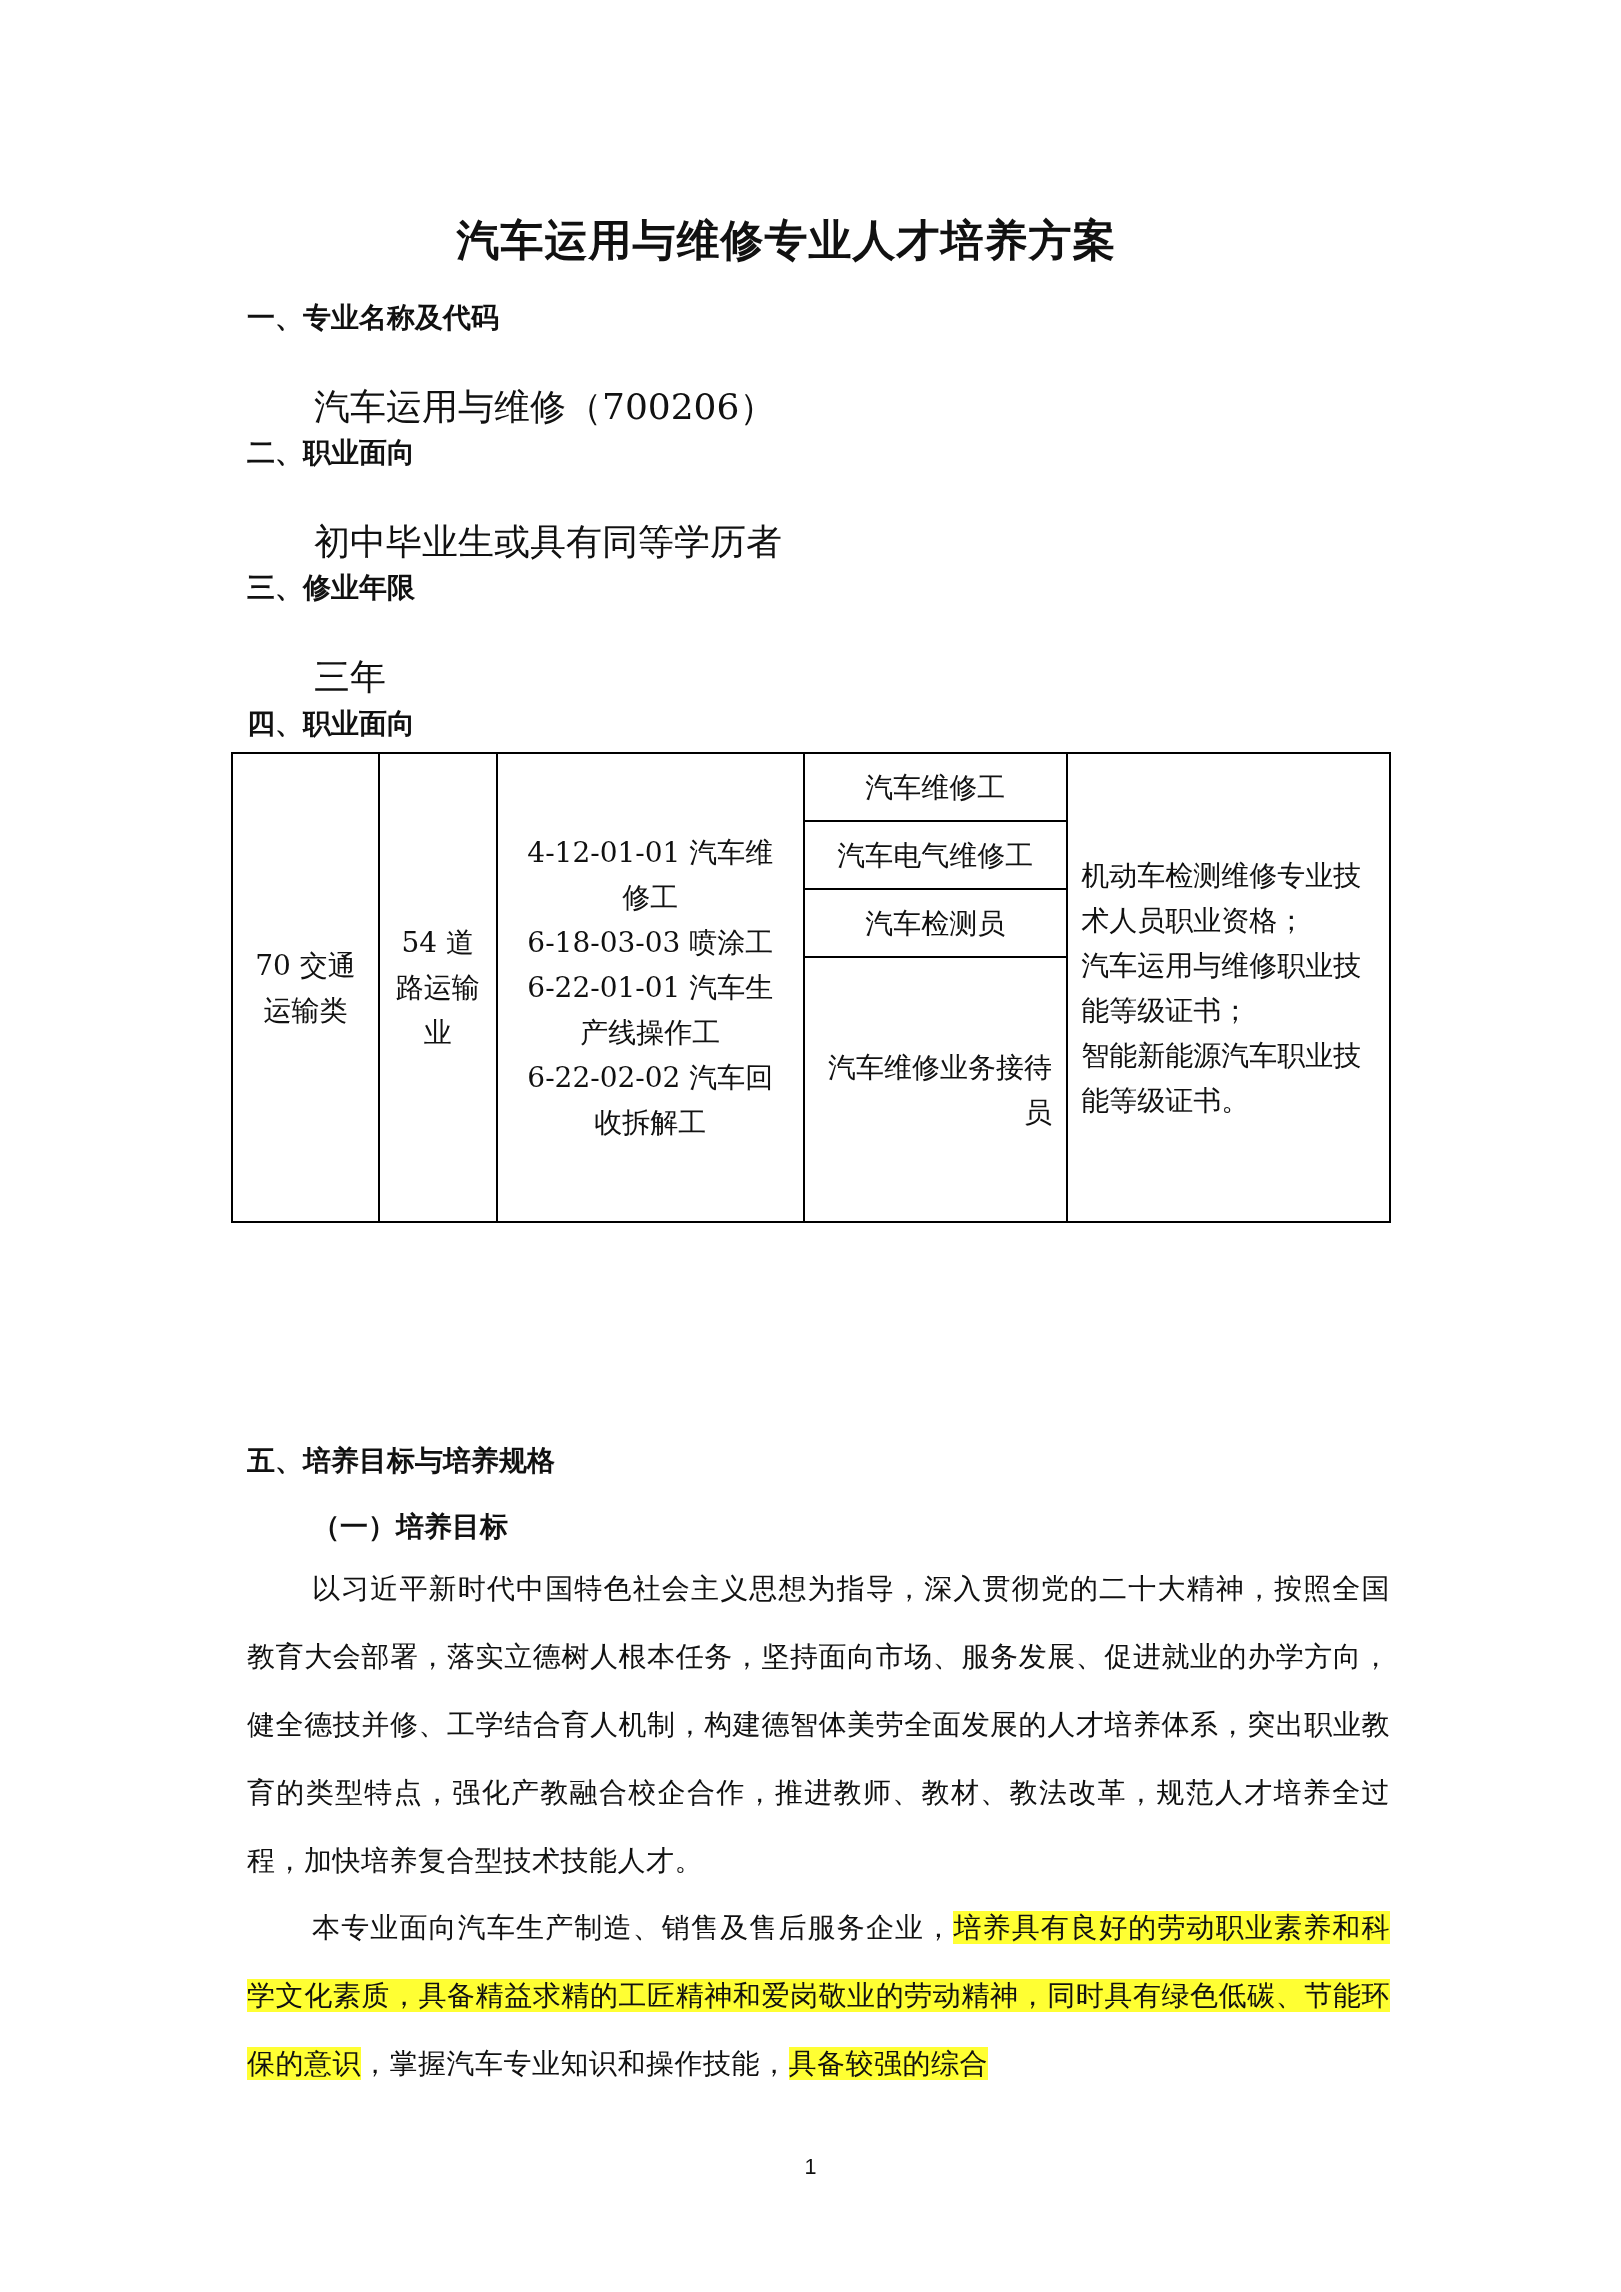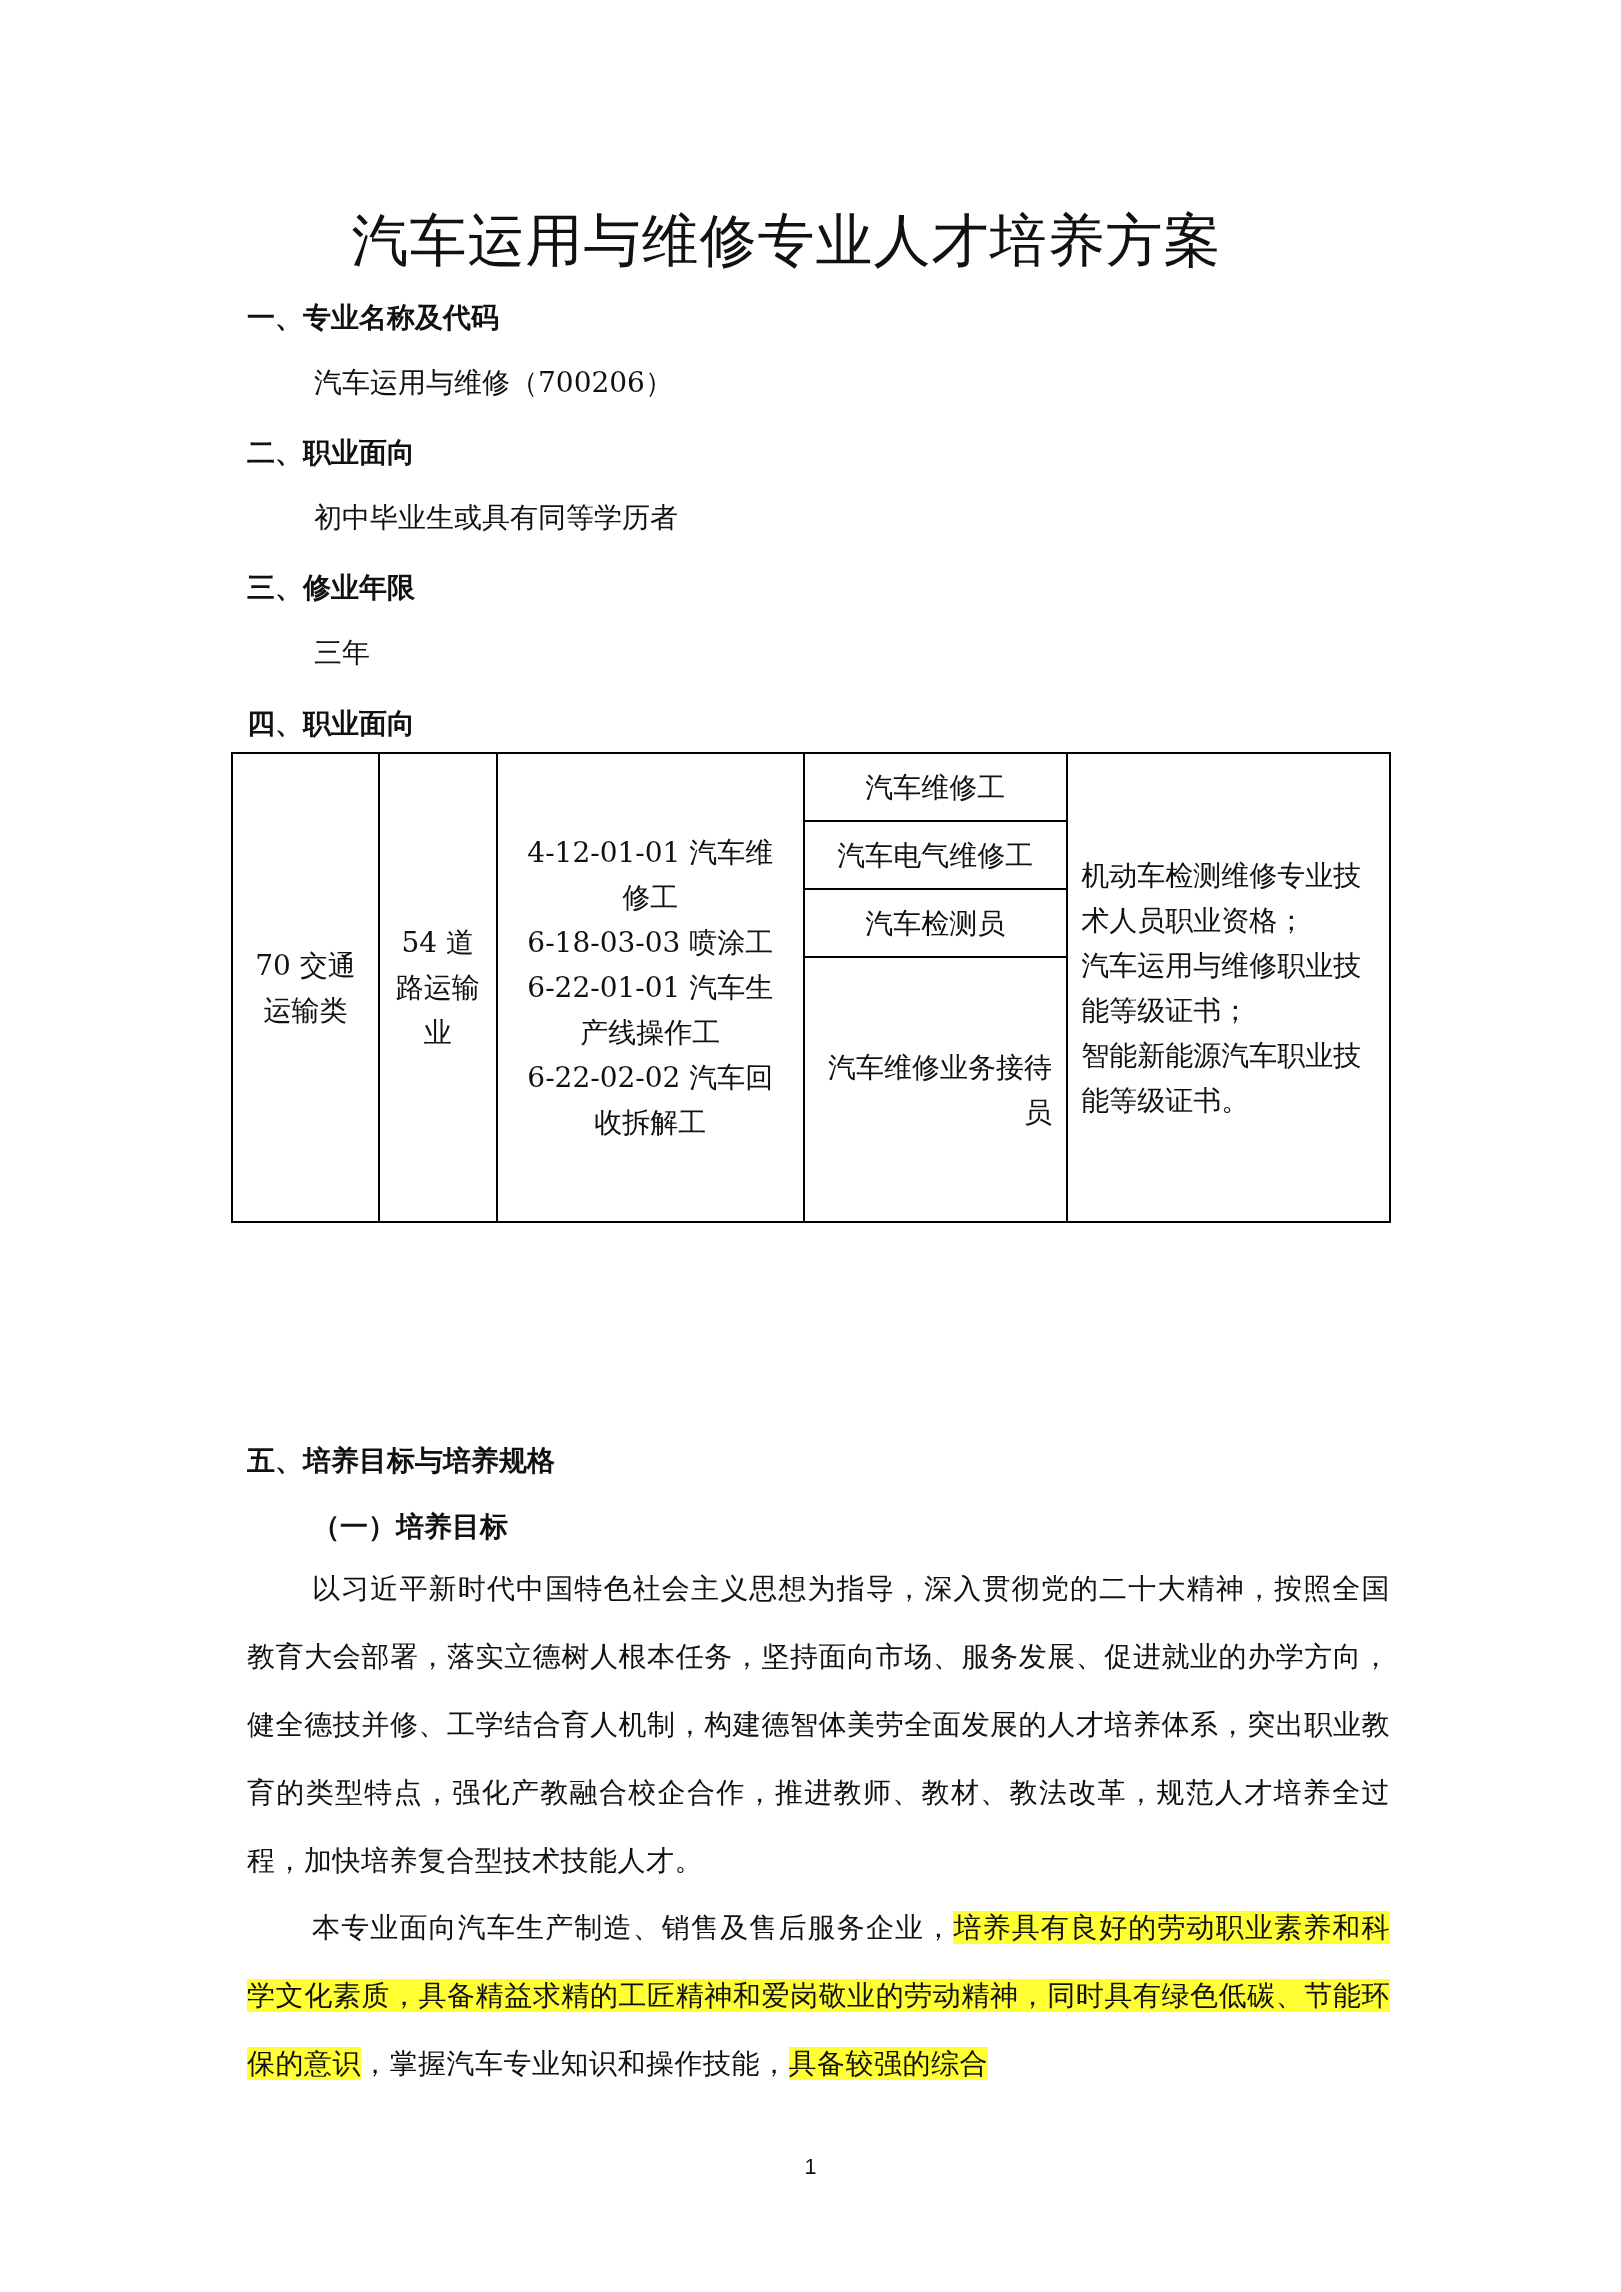--- a/index.html
+++ b/index.html
@@ -1,26 +1,26 @@
 <!DOCTYPE html>
 <html><head>
 <meta charset="utf-8">
 <style>
   html, body { margin: 0; padding: 0; background: #ffffff; }
   body { width: 1621px; height: 2293px; position: relative; overflow: hidden;
          font-family: "DejaVu Serif", "Liberation Serif", serif; color: #111; }
   .page { position: absolute; left: 0; top: 0; width: 1621px; height: 2293px; background: #fff; }
   .title { position: absolute; left: 0; width: 1573px; top: 211px; text-align: center;
-           font-family: "DejaVu Sans", "Liberation Sans", sans-serif; font-weight: normal;
-           font-size: 57px; letter-spacing: 1px; line-height: 59px; }
+           font-family: "DejaVu Sans", "Liberation Sans", sans-serif; font-weight: bold;
+           font-size: 43px; letter-spacing: 1px; line-height: 59px; }
   .h1 { position: absolute; left: 247px; font-family: "DejaVu Sans", "Liberation Sans", sans-serif;
         font-weight: bold; font-size: 28px; line-height: 39px; }
   .h2 { position: absolute; left: 312px; font-family: "DejaVu Sans", "Liberation Sans", sans-serif;
         font-weight: bold; font-size: 28px; line-height: 39px; }
-  .body { position: absolute; left: 314px; font-size: 28px; line-height: 39px; }
+  .body { position: absolute; left: 314px; font-size: 36px; line-height: 39px; margin-top: 24px; }
   .para { position: absolute; left: 247px; width: 1143px; font-size: 28px; line-height: 68px;
           text-align: justify; text-indent: 65px; letter-spacing: 0.5px; }
   .hl { background: #ffff33; }
   table.career { position: absolute; left: 231px; top: 752px; width: 1160px; border-collapse: collapse;
                  font-size: 28px; }
   table.career td { border: 2.9px solid #000; padding: 0; text-align: center; vertical-align: middle; line-height: 45px; }
   .hdr td { height: 198px; }
   .cell-pad { padding: 0 9.8px !important; }
   .left-al { text-align: left !important; padding-left: 13.7px !important; }
   .subcell { border-bottom: 2.9px solid #000; display: flex; align-items: center; justify-content: center; }

